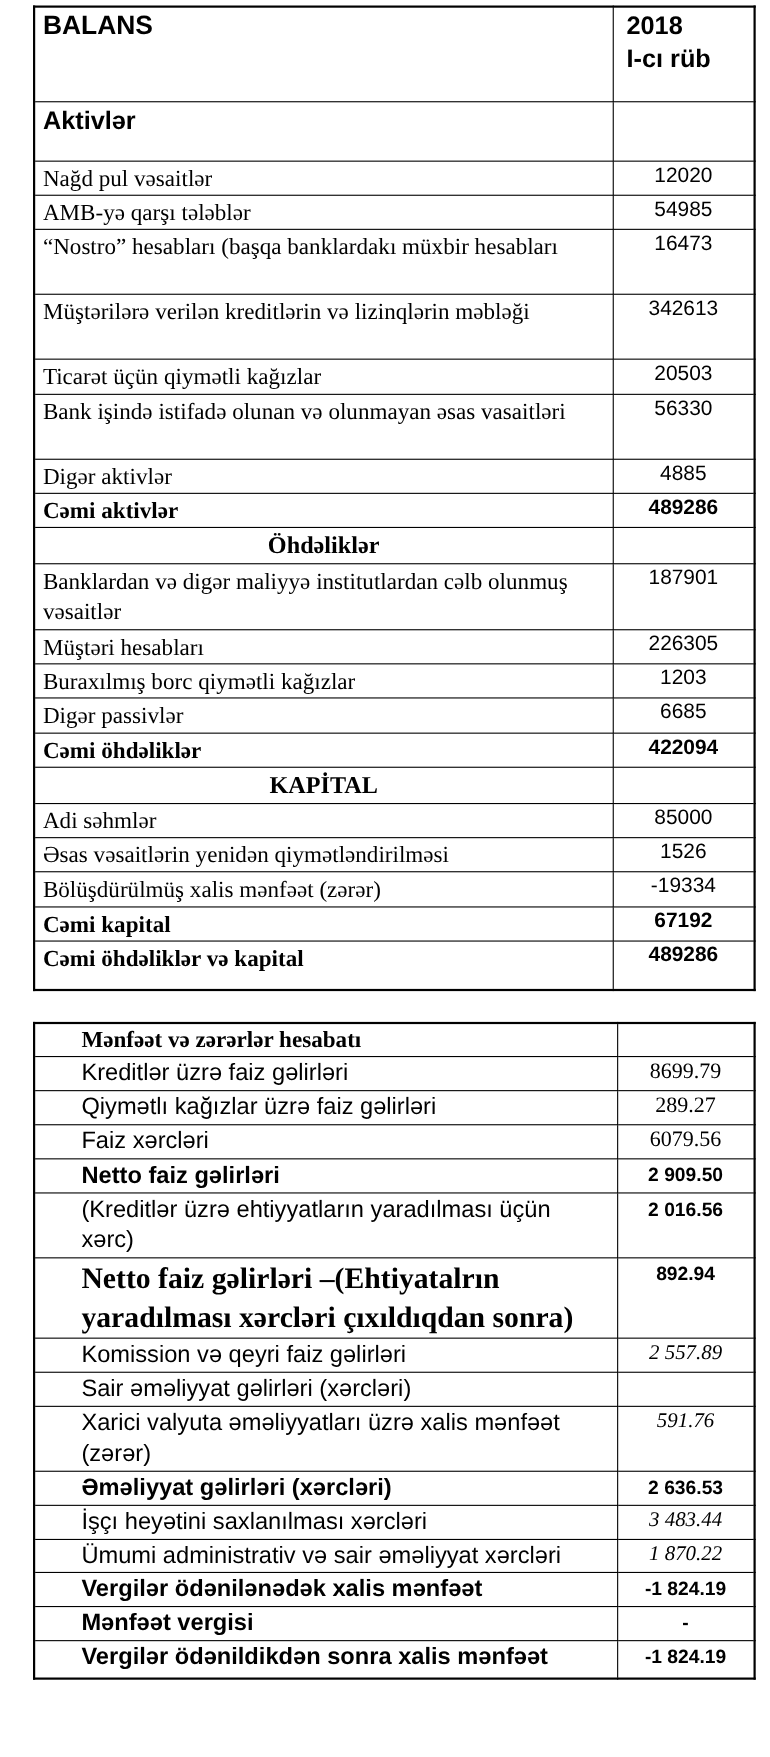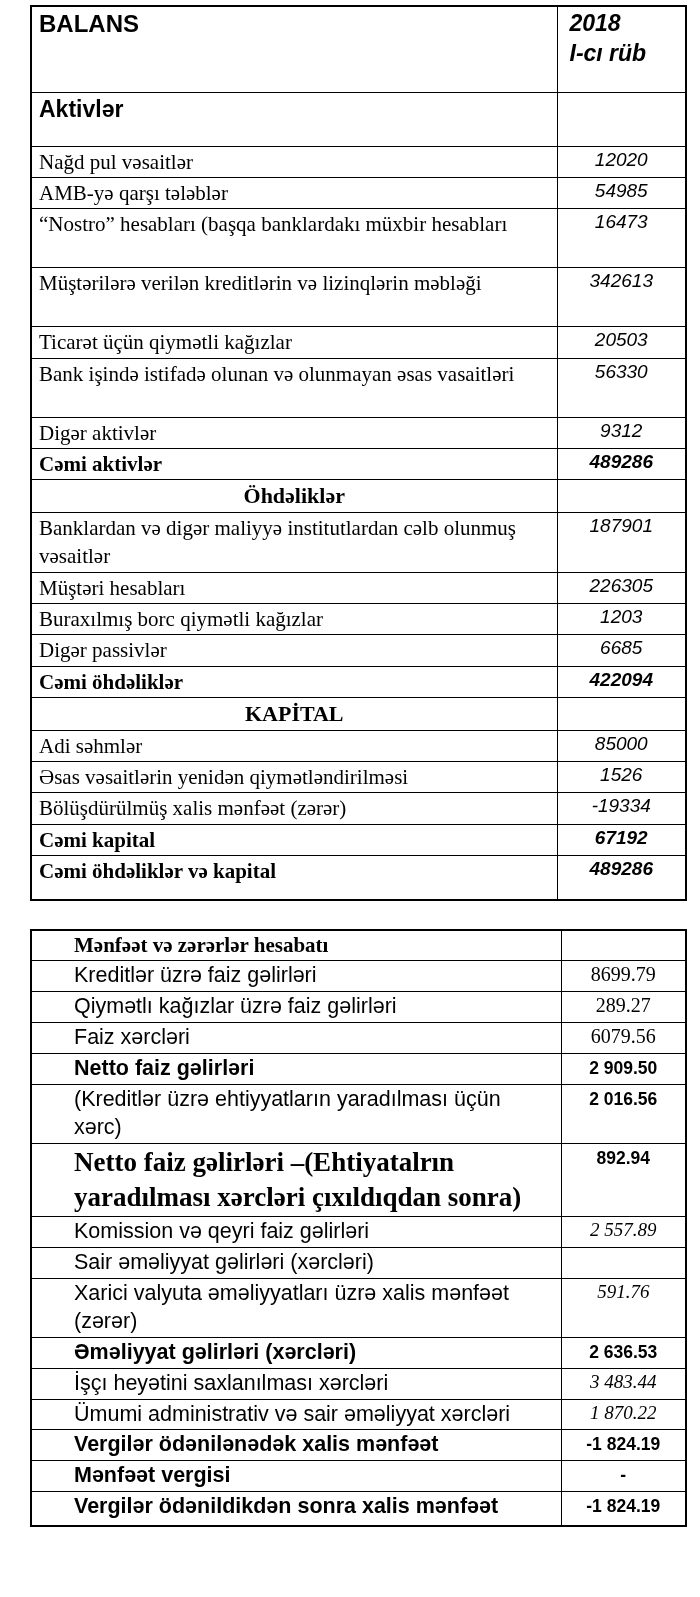--- a/index.html
+++ b/index.html
@@ -7,21 +7,21 @@
     width:644px;height:1597px;box-sizing:border-box;
     padding:5px 12px 0 30px;position:relative;
     font-family:"Liberation Serif", serif;
   }
   table{border-collapse:collapse;table-layout:fixed;width:657px;border:2px solid #000;}
   td{border:1px solid #000;vertical-align:top;padding:1px 7px;box-sizing:border-box;overflow:hidden;}
   td.v{text-align:center;padding:2px 4px;}
 
   
   .t1 td:first-child{width:526px;font-size:21px;line-height:1.35;}
-  .t1 td.v{font-family:"Liberation Sans", sans-serif;font-size:19px;font-style:italic;}
+  .t1 td.v{font-family:"Liberation Sans", sans-serif;font-size:19px;}
   .t1 tr{height:30px;}
   .t1 .hdr{height:86px;}
   .t1 .hdr td{font-family:"Liberation Sans", sans-serif;font-weight:bold;font-size:24px;line-height:1.3;}
   .t1 .hdr td.v{text-align:left;padding-left:12px;font-size:23px;}
   .t1 .grp{height:54px;}
   .t1 .grp td:first-child{font-family:"Liberation Sans", sans-serif;font-weight:bold;font-size:23px;}
   .t1 .dbl{height:59px;}
   .t1 .tot td:first-child{font-weight:bold;}
   .t1 .tot td.v{font-weight:bold;}
   .t1 .sec td:first-child{font-weight:bold;text-align:center;font-size:22px;}
@@ -79,21 +79,21 @@
     <tr>
           <td>Ticarət üçün qiymətli kağızlar</td>
           <td class="v">20503</td>
         </tr>
     <tr class="dbl">
           <td>Bank işində istifadə olunan və olunmayan əsas vasaitləri</td>
           <td class="v">56330</td>
         </tr>
     <tr>
           <td>Digər aktivlər</td>
-          <td class="v">9312</td>
+          <td class="v">4885</td>
         </tr>
     <tr class="tot">
           <td>Cəmi aktivlər</td>
           <td class="v">489286</td>
         </tr>
     <tr class="sec">
           <td>Öhdəliklər</td>
           <td class="v"></td>
         </tr>
     <tr class="dbl">

